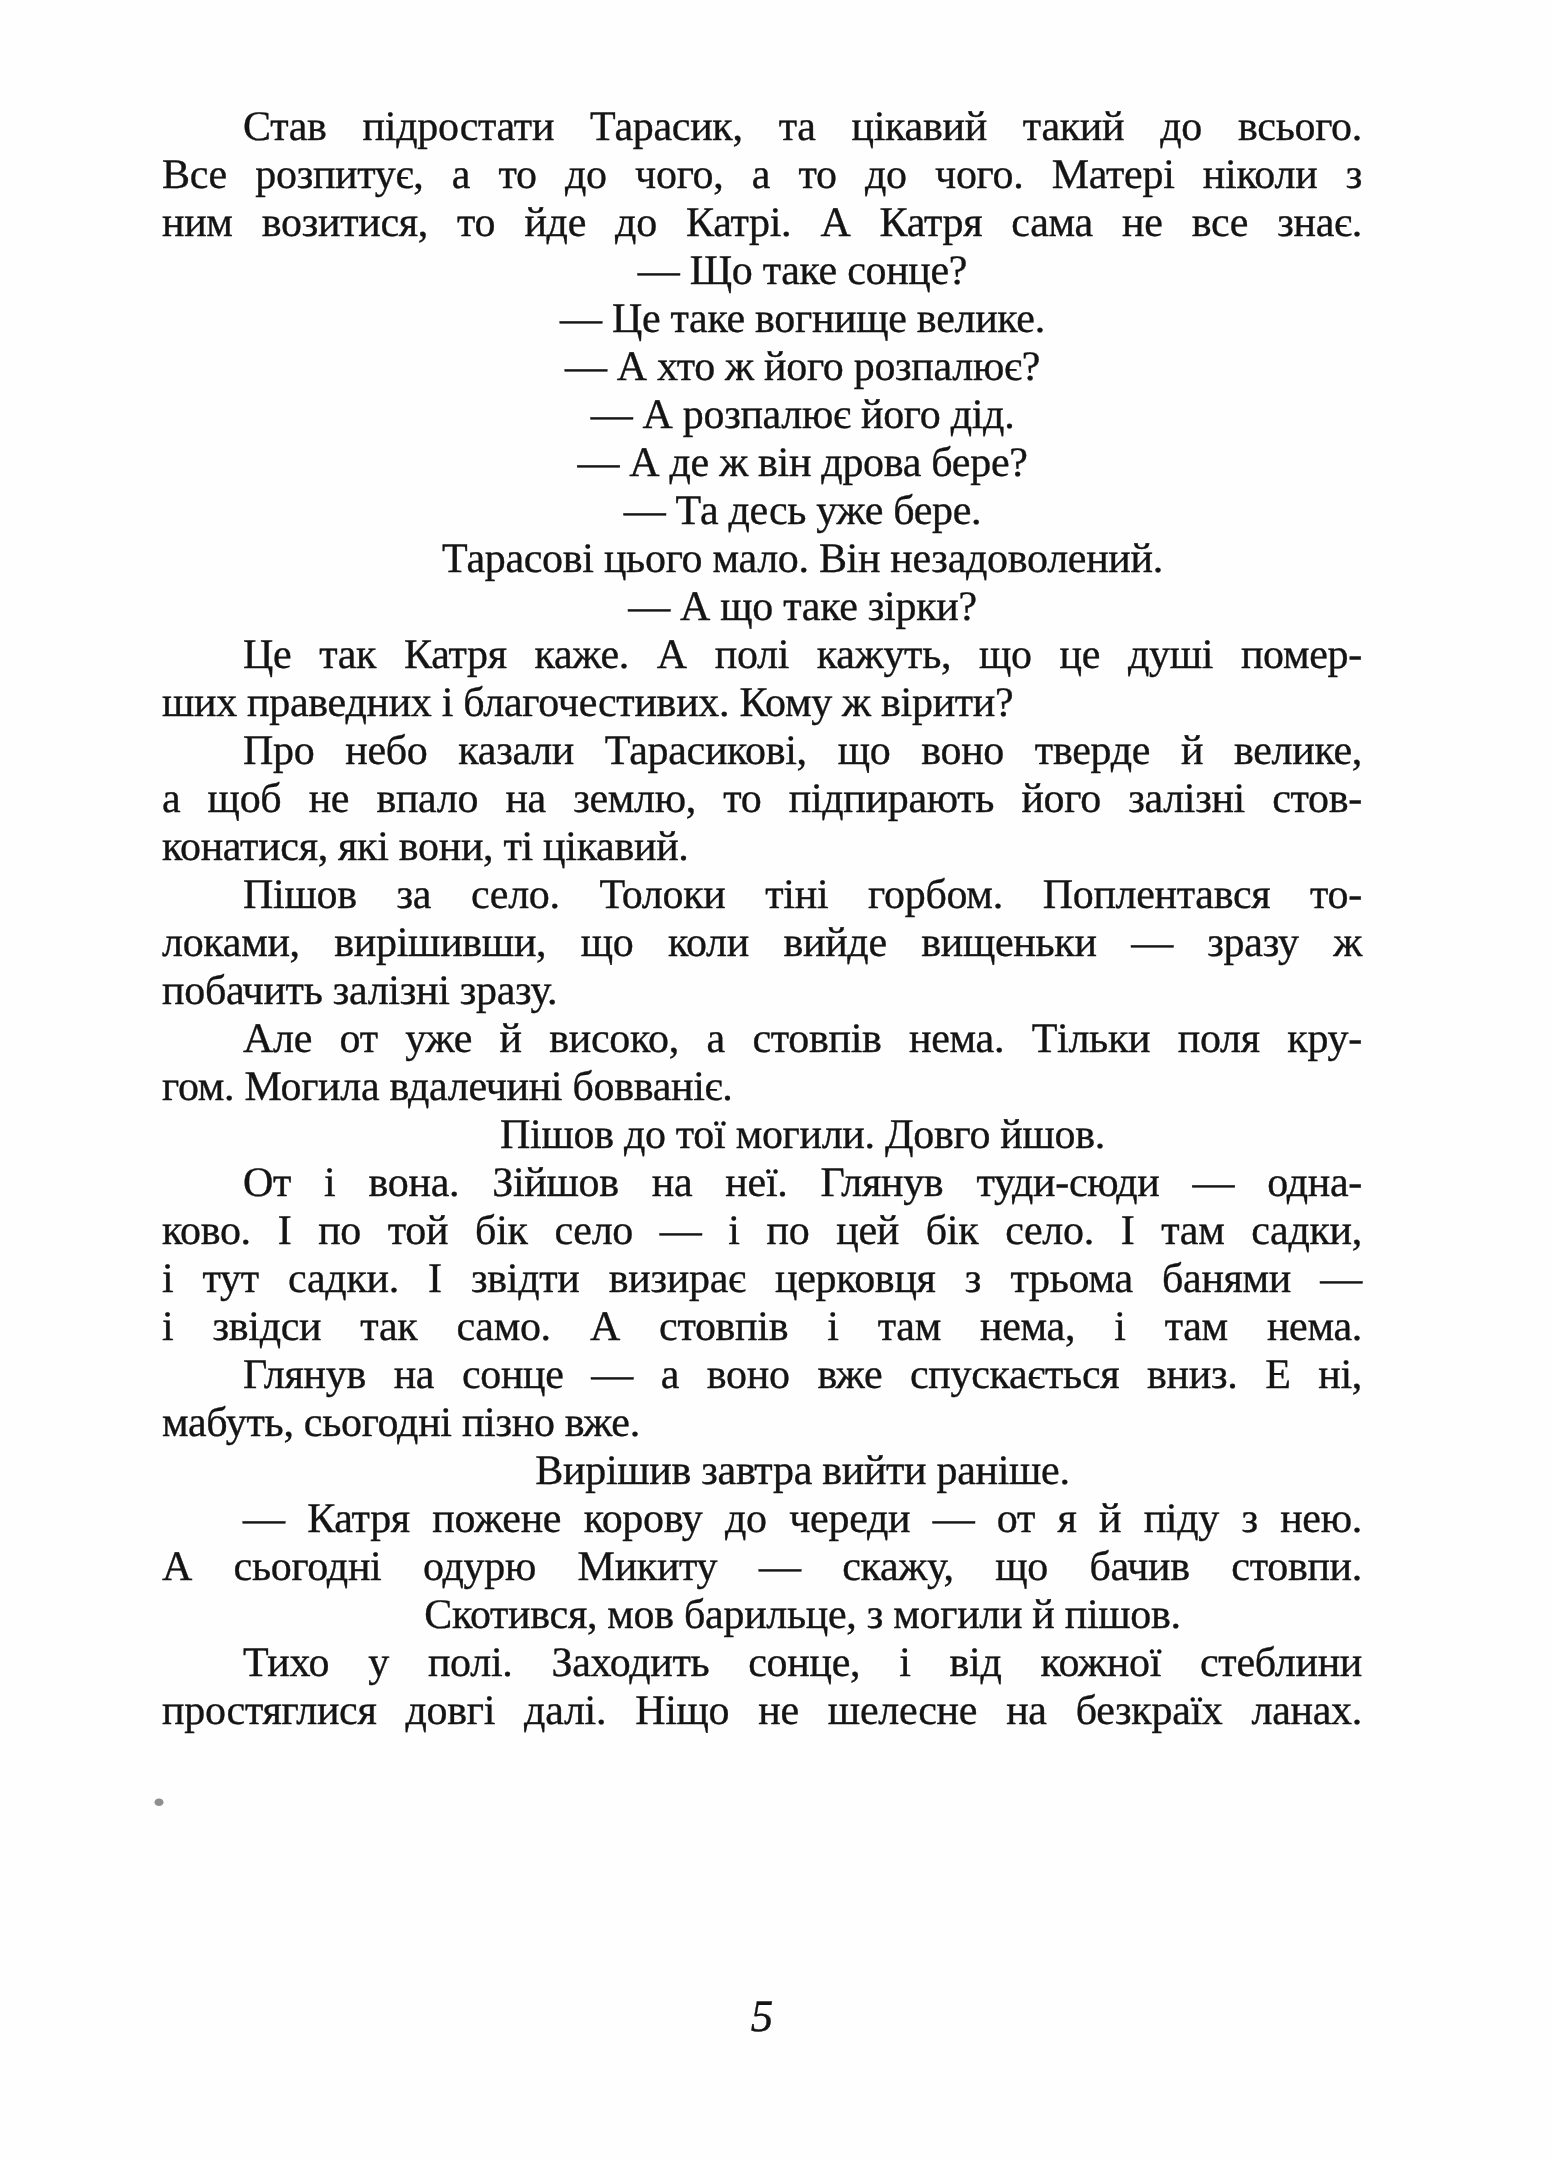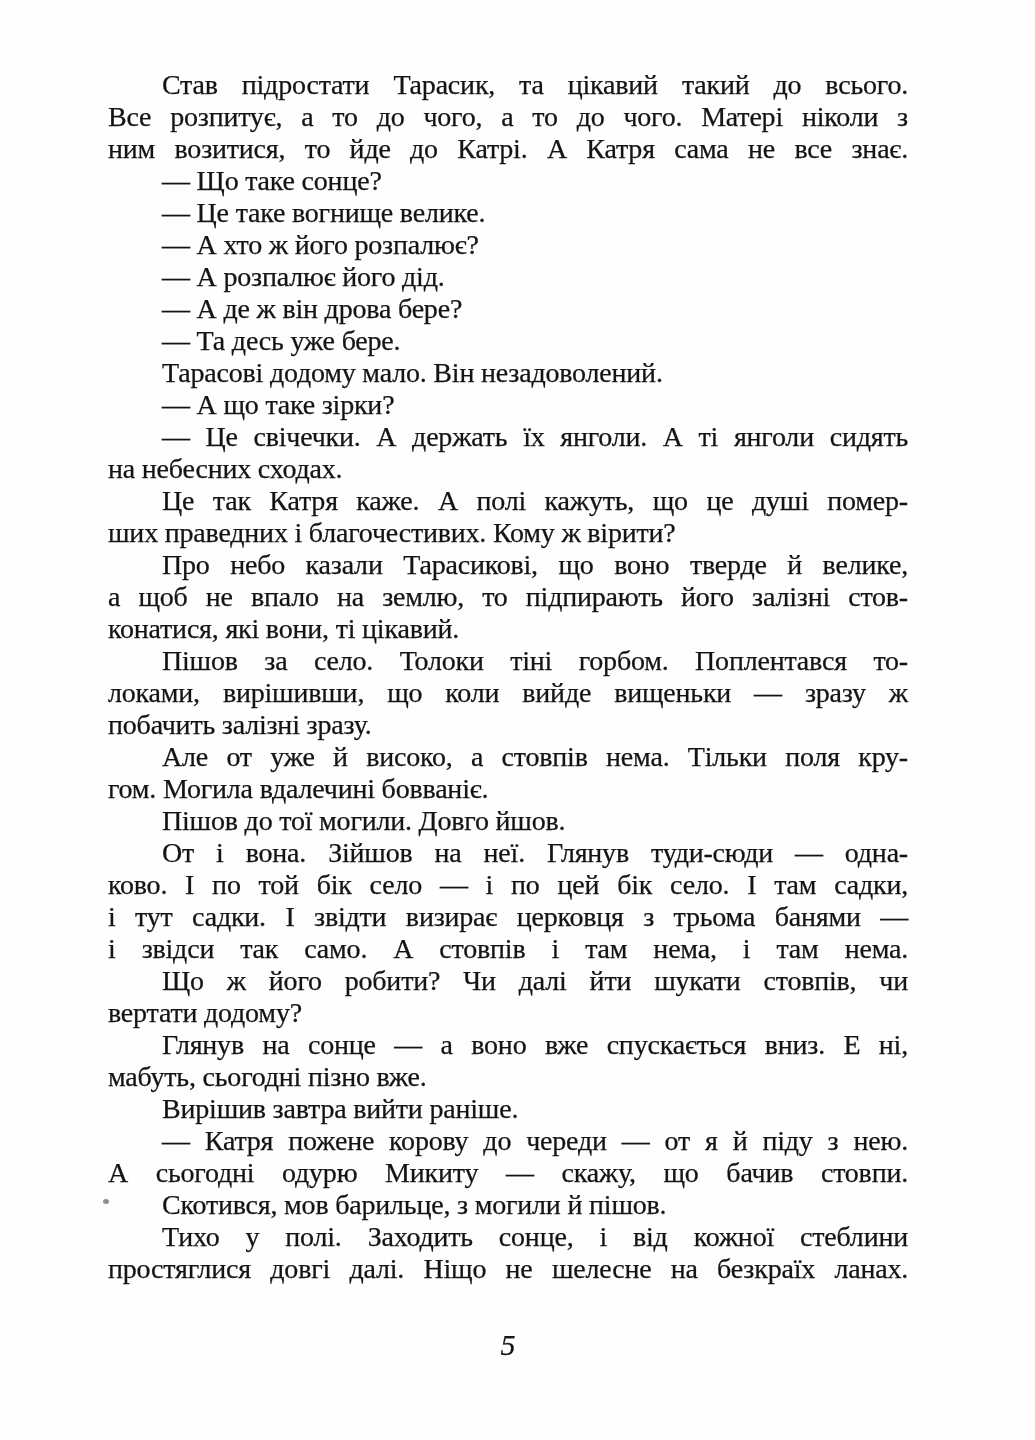--- a/index.html
+++ b/index.html
@@ -24,21 +24,21 @@
     font-size: 28px;
     line-height: 32px;
     letter-spacing: -0.2px;
     -webkit-text-stroke: 0.25px #141414;
   }
   .paragraph { margin: 0; }
   .line {
     text-align: left;
     white-space: normal;
   }
-  .line.indent { text-indent: 54px; }
+  .line.indent { text-indent: 54px; text-align: center; }
   .line.fill {
     text-align: justify;
     text-align-last: justify;
   }
   .page-number {
     position: absolute;
     top: 1328px;
     left: 108px;
     width: 800px;
     text-align: center;
@@ -78,28 +78,24 @@
       <div class="paragraph">
         <div class="line indent">— А розпалює його дід.</div>
       </div>
       <div class="paragraph">
         <div class="line indent">— А де ж він дрова бере?</div>
       </div>
       <div class="paragraph">
         <div class="line indent">— Та десь уже бере.</div>
       </div>
       <div class="paragraph">
-        <div class="line indent">Тарасові додому мало. Він незадоволений.</div>
+        <div class="line indent">Тарасові цього мало. Він незадоволений.</div>
       </div>
       <div class="paragraph">
         <div class="line indent">— А що таке зірки?</div>
-      </div>
-      <div class="paragraph">
-        <div class="line indent fill">— Це свічечки. А держать їх янголи. А ті янголи сидять</div>
-        <div class="line">на небесних сходах.</div>
       </div>
       <div class="paragraph">
         <div class="line indent fill">Це так Катря каже. А полі кажуть, що це душі помер-</div>
         <div class="line">ших праведних і благочестивих. Кому ж вірити?</div>
       </div>
       <div class="paragraph">
         <div class="line indent fill">Про небо казали Тарасикові, що воно тверде й велике,</div>
         <div class="line fill">а щоб не впало на землю, то підпирають його залізні стов-</div>
         <div class="line">конатися, які вони, ті цікавий.</div>
       </div>
@@ -115,24 +111,20 @@
       <div class="paragraph">
         <div class="line indent">Пішов до тої могили. Довго йшов.</div>
       </div>
       <div class="paragraph">
         <div class="line indent fill">От і вона. Зійшов на неї. Глянув туди-сюди — одна-</div>
         <div class="line fill">ково. І по той бік село — і по цей бік село. І там садки,</div>
         <div class="line fill">і тут садки. І звідти визирає церковця з трьома банями —</div>
         <div class="line fill">і звідси так само. А стовпів і там нема, і там нема.</div>
       </div>
       <div class="paragraph">
-        <div class="line indent fill">Що ж його робити? Чи далі йти шукати стовпів, чи</div>
-        <div class="line">вертати додому?</div>
-      </div>
-      <div class="paragraph">
         <div class="line indent fill">Глянув на сонце — а воно вже спускається вниз. Е ні,</div>
         <div class="line">мабуть, сьогодні пізно вже.</div>
       </div>
       <div class="paragraph">
         <div class="line indent">Вирішив завтра вийти раніше.</div>
       </div>
       <div class="paragraph">
         <div class="line indent fill">— Катря пожене корову до череди — от я й піду з нею.</div>
         <div class="line fill">А сьогодні одурю Микиту — скажу, що бачив стовпи.</div>
       </div>

